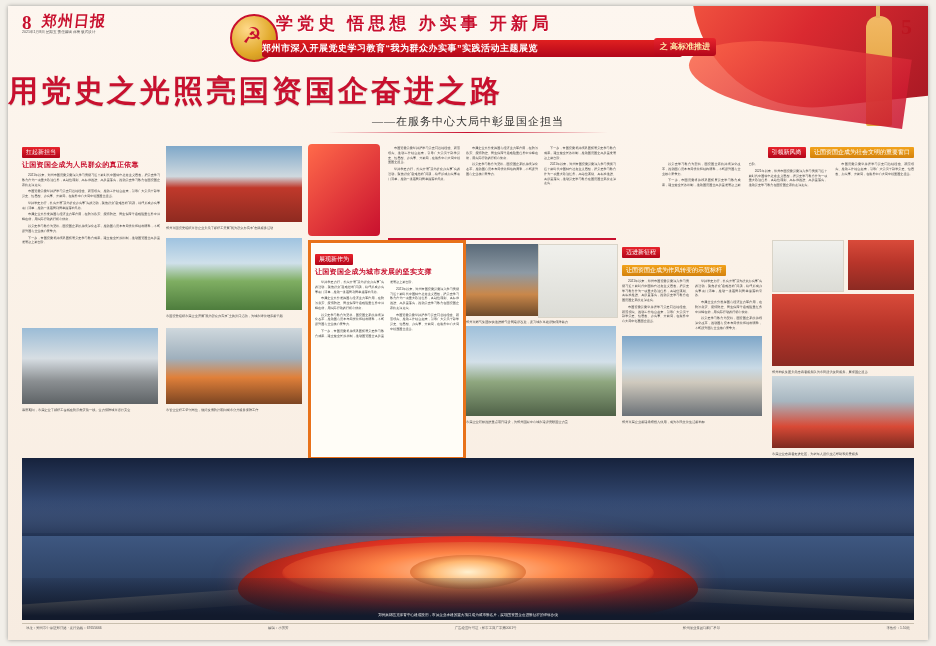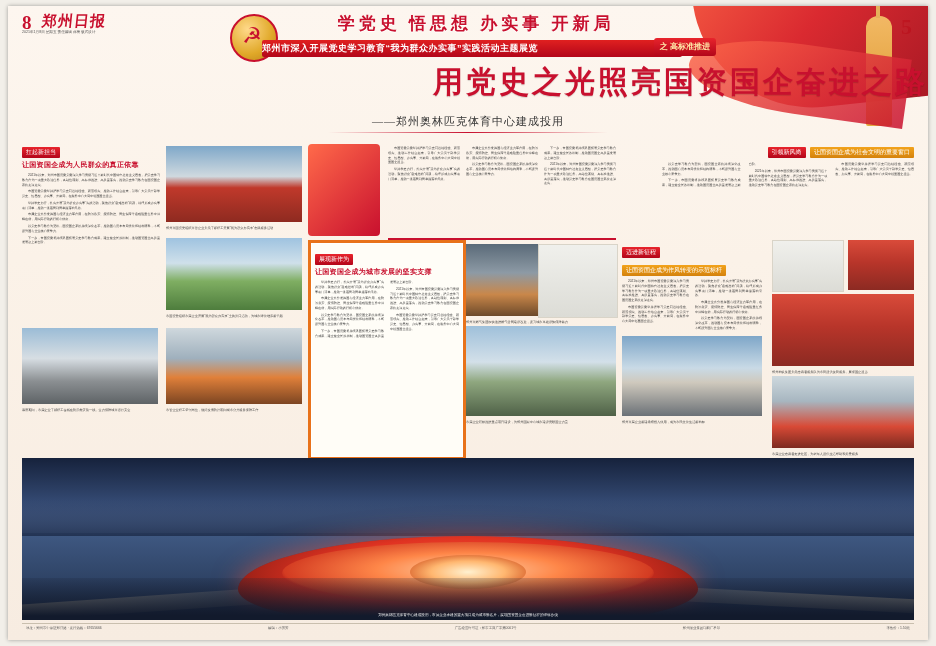--- a/index.html
+++ b/index.html
@@ -28,21 +28,21 @@
   .mast-meta{position:absolute;left:14px;top:24px;font-size:3.6px;color:#555;line-height:1.5;}
   .pageno-right{
     position:absolute;right:16px;top:8px;font-size:22px;font-weight:bold;color:#c8102e;
     font-family:"Liberation Serif","DejaVu Serif",serif;
   }
   
   .banner{
     position:absolute;left:228px;top:4px;width:470px;height:56px;
   }
   .banner-title{
-    position:absolute;left:40px;top:2px;width:400px;text-align:center;
+    position:absolute;left:40px;top:2px;width:400px;
     font-size:17px;font-weight:bold;color:#c8102e;letter-spacing:4px;
     font-family:"Liberation Serif","DejaVu Serif",serif;
     text-shadow:0 1px 0 #fff;
   }
   .banner-sub{
     position:absolute;left:26px;top:30px;width:420px;height:17px;
     background:linear-gradient(180deg,#e02020,#b3061a);
     border-radius:2px;color:#fff;font-size:9px;font-weight:bold;
     text-align:left;line-height:17px;letter-spacing:.5px;
   }
@@ -83,21 +83,21 @@
   .flag .tower{
     position:absolute;right:36px;top:10px;width:26px;height:110px;
     background:linear-gradient(180deg,#f7c96b,#e0a62c);
     border-radius:12px 12px 2px 2px;opacity:.9;
   }
   .flag .tower:after{
     content:"";position:absolute;left:10px;top:-14px;width:4px;height:16px;background:#e8c060;
   }
   
   .headline{
-    position:absolute;left:0;top:56px;width:100%;text-align:right;
+    position:absolute;left:0;top:65px;width:100%;text-align:left;
     font-size:30px;font-weight:bold;color:#c8102e;letter-spacing:3px;
     font-family:"Liberation Serif","DejaVu Serif",serif;
     text-shadow:0 1px 1px rgba(0,0,0,.15);
   }
   .subhead{
     position:absolute;left:0;top:108px;width:100%;text-align:center;
     font-size:11px;color:#333;letter-spacing:1px;
     font-family:"Liberation Serif","DejaVu Serif",serif;
   }
   .subhead-rule{
@@ -205,21 +205,21 @@
       <div class="emblem">
         <div class="circle"></div>
         <div class="sickle">☭</div>
       </div>
       <div class="banner-title">学党史 悟思想 办实事 开新局</div>
       <div class="banner-sub">郑州市深入开展党史学习教育“我为群众办实事”实践活动主题展览</div>
       <div class="badge-right">之 高标准推进</div>
     </div>
 
     <div class="headline">用党史之光照亮国资国企奋进之路</div>
-    <div class="subhead">——郑州奥林匹克体育中心建成投用</div>
+    <div class="subhead">——在服务中心大局中彰显国企担当</div>
     <div class="subhead-rule"></div>
 
     <div class="body-area">
 
       <div style="position:absolute;left:0;top:0;width:138px;">
         <div class="sec-label">扛起新担当</div>
         <div class="sec-title-red">让国资国企成为人民群众的真正依靠</div>
         <div class="ltxt" style="margin-top:3px;height:182px;overflow:hidden;">
           <p>2021年以来，郑州市国资委党委深入学习贯彻习近平新时代中国特色社会主义思想，把党史学习教育作为一项重大政治任务，高站位谋划、高标准推进、高质量落实，推动党史学习教育在国资国企系统走深走实。</p>
           <p>市国资委党委坚持把学习党史同总结经验、观照现实、推动工作结合起来，引导广大党员干部学党史、悟思想、办实事、开新局，在服务中心大局中彰显国企担当。</p>

